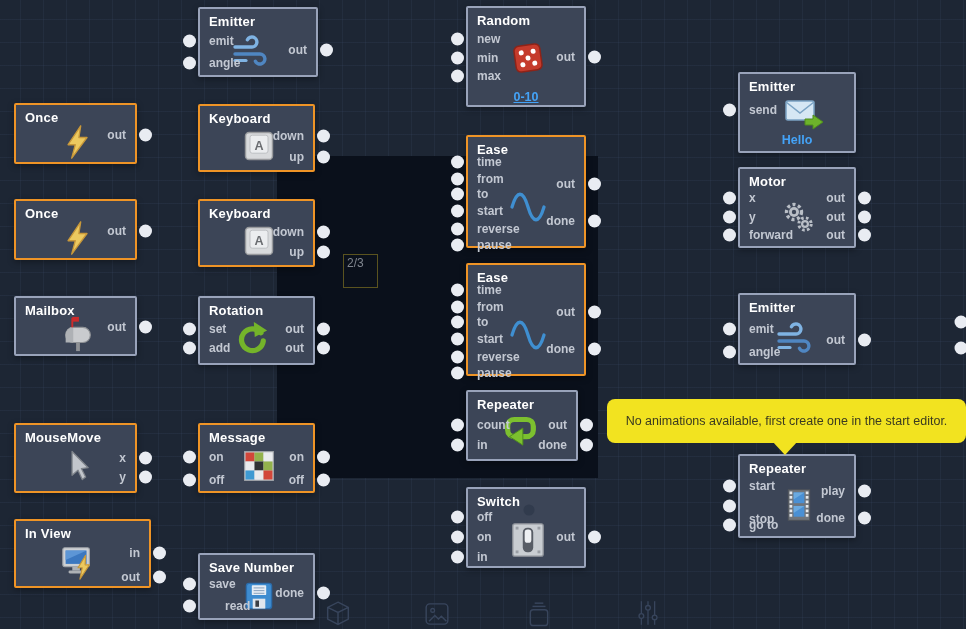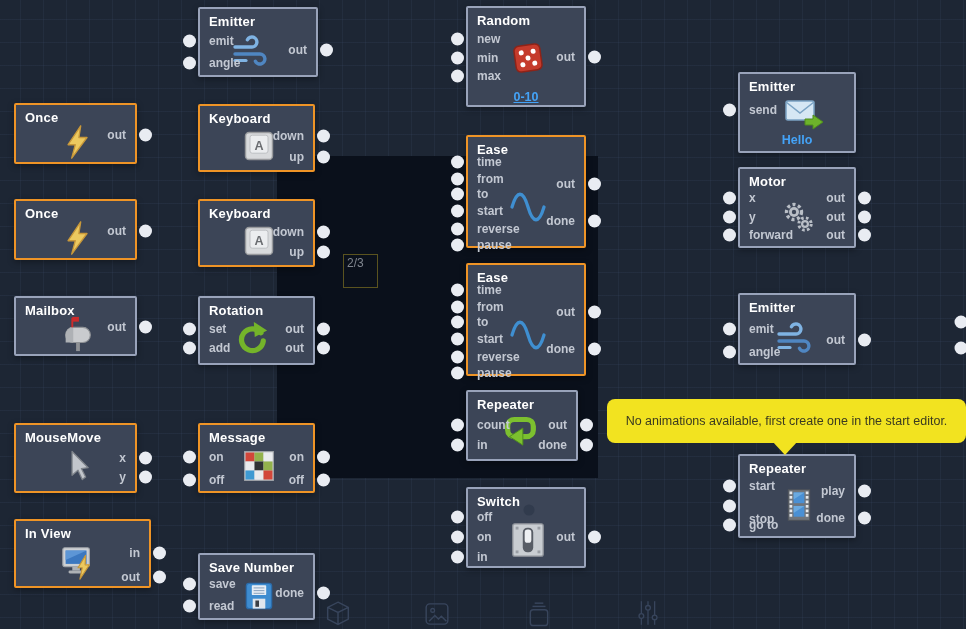--- a/index.html
+++ b/index.html
@@ -432,21 +432,21 @@
           <rect x="12" y="8" width="16" height="11" rx="1" fill="#e6edf5"></rect>
           <line x1="14" y1="11" x2="26" y2="11" stroke="#8fa7c0" stroke-width="1.2"></line>
           <line x1="14" y1="14" x2="26" y2="14" stroke="#8fa7c0" stroke-width="1.2"></line>
           <line x1="14" y1="17" x2="26" y2="17" stroke="#8fa7c0" stroke-width="1.2"></line>
           <rect x="13" y="23" width="14" height="11" fill="#dfe6ee"></rect>
           <rect x="16" y="25" width="4" height="7" fill="#3a3f46"></rect>
         </svg>
       </div>
       <div class="pin-label in" style="top: 29px;">save</div>
       <div class="port in" style="top: 29px;"></div>
-      <div class="pin-label in" style="top: 51px;">read</div>
+      <div class="pin-label in" style="top: 51px; margin-left: 16px;">read</div>
       <div class="port in" style="top: 51px;"></div>
       <div class="pin-label out" style="top: 38px;">done</div>
       <div class="port out" style="top: 38px;"></div>
     </div>
   </div>
 <div id="toolbar">
     <span class="toolbar-icon" style="left: 324px; top: 598px;"><svg width="28" height="32" viewBox="0 0 38 38">
         <path d="M19 3 L33 10 L33 26 L19 33 L5 26 L5 10 Z M5 10 L19 17 L33 10 M19 17 L19 33" fill="none" stroke="#38455c" stroke-width="2"></path>
       </svg></span>
     <span class="toolbar-icon" style="left: 424px; top: 599px;"><svg width="26" height="30" viewBox="0 0 36 34">

